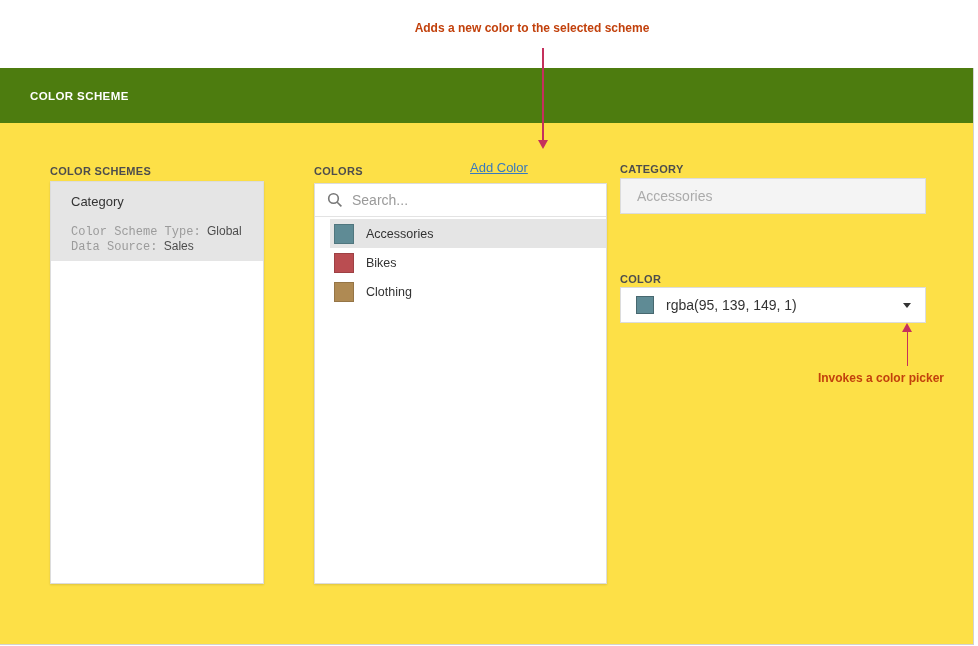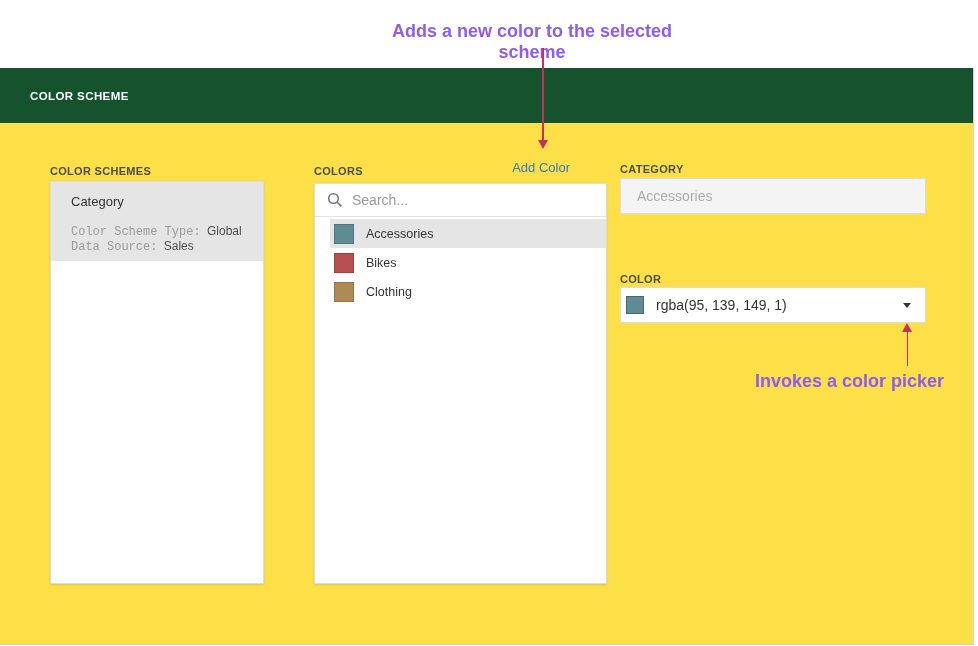--- a/index.html
+++ b/index.html
@@ -13,21 +13,21 @@
   }
 
   
   .window {
     position:absolute; top:68px; left:0;
     width:974px; height:577px;
     border-right:1px solid #d2d2d2;
     border-bottom:1px solid #d2d2d2;
   }
   .window-header {
-    height:55px; background:#14532d;
+    height:55px; background:#4d7c0f;
     display:flex; align-items:center;
     padding-left:30px;
   }
   .window-title {
     color:#ffffff; font-size:11.5px; font-weight:bold;
     letter-spacing:0.4px;
   }
   .window-body {
     position:relative;
     height:521px; background:#fde047;
@@ -55,22 +55,22 @@
   .scheme-field { position:absolute; left:20px; font-size:12px; }
   .scheme-field.f0 { top:42px; }
   .scheme-field.f1 { top:57px; }
   .scheme-field .fl { color:#9b9b9b;font-family:Liberation Mono, monospace; }
   .scheme-field .fv { color:#4d4d4d; margin-left:3px; }
 
   
   .colors-label { left:314px; top:42px; }
   .add-color-link {
     position:absolute; left:470px; top:37px; width:100px;
-    text-align:right;
-    font-size:13px; color:#3778bf; 
+    text-align:left;
+    font-size:13px; color:#3778bf; text-decoration:underline;
     cursor:pointer;
   }
   .colors-panel { left:314px; top:60px; width:293px; height:401px; }
   .search-row {
     height:33px; border-bottom:1px solid #e3e3e3;
     display:flex; align-items:center; padding-left:12px;
   }
   .search-icon { width:16px; height:16px; flex:0 0 auto; }
   .search-input {
     border:none; outline:none; background:transparent;
@@ -100,38 +100,38 @@
     width:306px; height:36px;
     background:#f4f4f4; border:1px solid #dcdcdc;
     display:flex; align-items:center; padding-left:16px;
     font-size:14px; color:#ababab;
   }
   .color-label { left:620px; top:150px; }
   .color-dropdown {
     position:absolute; left:620px; top:164px;
     width:306px; height:36px;
     background:#ffffff; border:1px solid #dcdcdc;
-    display:flex; align-items:center; padding:0 14px 0 5px;
+    display:flex; align-items:center; padding:0 14px 0 15px;
     cursor:pointer;
   }
   .dropdown-swatch {
     width:18px; height:18px;
     border:1px solid rgba(0,0,0,0.25);
     flex:0 0 auto;
   }
   .dropdown-value { margin-left:12px; font-size:14px; color:#333333; flex:1; }
   .dropdown-caret {
     width:0; height:0;
     border-left:4.5px solid transparent;
     border-right:4.5px solid transparent;
     border-top:5px solid #333333;
   }
 
   
-  .ann { position:absolute; color:#8b5cf6; font-weight:bold; font-size:18px; z-index:10; }
+  .ann { position:absolute; color:#c2410c; font-weight:bold; font-size:12px; z-index:10; }
   .ann-top { left:372px; top:21px; width:320px; text-align:center; }
   .ann-bottom { left:744px; top:371px; width:200px; text-align:right; }
   .arrow-line { position:absolute; background:#c5305c; width:1.5px; z-index:10; }
   .arrow-line.top-ann { left:542px; top:48px; height:93px; }
   .arrow-line.bottom-ann { left:906.5px; top:331px; height:35px; }
   .arrow-head { position:absolute; width:0; height:0; z-index:10; }
   .arrow-head.down {
     left:537.5px; top:140px;
     border-left:5.5px solid transparent;
     border-right:5.5px solid transparent;

